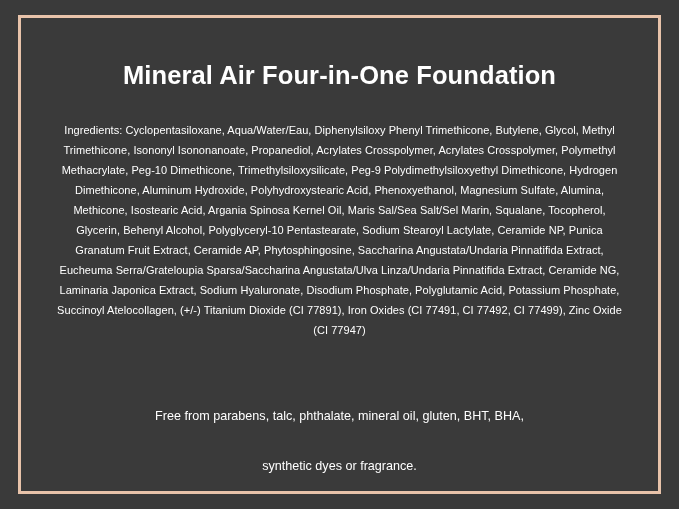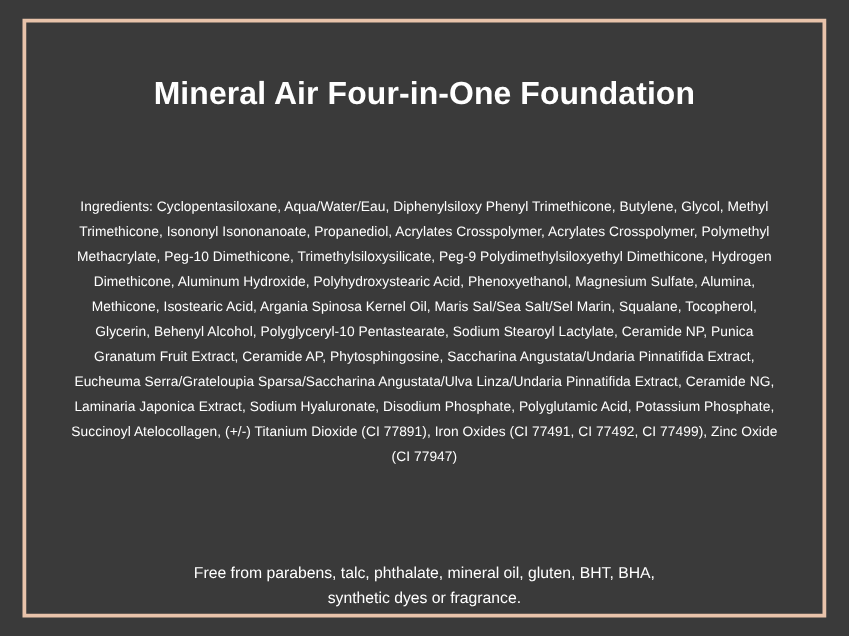--- a/index.html
+++ b/index.html
@@ -34,21 +34,20 @@
   .content {
     position: absolute;
     left: 40px;
     top: 34px;
     right: 40px;
     bottom: 34px;
     box-sizing: border-box;
     display: flex;
     flex-direction: column;
     align-items: center;
-    gap: 36px;
   }
   .title {
     color: #ffffff;
     font-size: 25.5px;
     font-weight: bold;
     letter-spacing: 0.1px;
     text-align: center;
     margin-top: 26px;
     margin-bottom: 0;
     line-height: 1.2;
@@ -65,20 +64,21 @@
   .freefrom {
     color: #ffffff;
     font-size: 12.6px;
     line-height: 1.62;
     text-align: center;
     margin-top: 25px;
     max-width: 480px;
   }
   .freefrom .line {
     display: block;
+    margin-top: 30px;
   }
 </style>
 </head>
 <body>
 
 <div class="card">
   <div class="border-frame"></div>
   <div class="content">
     <h1 class="title">Mineral Air Four-in-One Foundation</h1>
     <p class="ingredients">Ingredients: Cyclopentasiloxane, Aqua/Water/Eau, Diphenylsiloxy Phenyl Trimethicone, Butylene, Glycol, Methyl Trimethicone, Isononyl Isononanoate, Propanediol, Acrylates Crosspolymer, Acrylates Crosspolymer, Polymethyl Methacrylate, Peg-10 Dimethicone, Trimethylsiloxysilicate, Peg-9 Polydimethylsiloxyethyl Dimethicone, Hydrogen Dimethicone, Aluminum Hydroxide, Polyhydroxystearic Acid, Phenoxyethanol, Magnesium Sulfate, Alumina, Methicone, Isostearic Acid, Argania Spinosa Kernel Oil, Maris Sal/Sea Salt/Sel Marin, Squalane, Tocopherol, Glycerin, Behenyl Alcohol, Polyglyceryl-10 Pentastearate, Sodium Stearoyl Lactylate, Ceramide NP, Punica Granatum Fruit Extract, Ceramide AP, Phytosphingosine, Saccharina Angustata/Undaria Pinnatifida Extract, Eucheuma Serra/Grateloupia Sparsa/Saccharina Angustata/Ulva Linza/Undaria Pinnatifida Extract, Ceramide NG,  Laminaria Japonica Extract, Sodium Hyaluronate, Disodium Phosphate, Polyglutamic Acid, Potassium Phosphate, Succinoyl Atelocollagen, (+/-) Titanium Dioxide (CI 77891), Iron Oxides (CI 77491, CI 77492, CI 77499), Zinc Oxide (CI 77947)</p>

